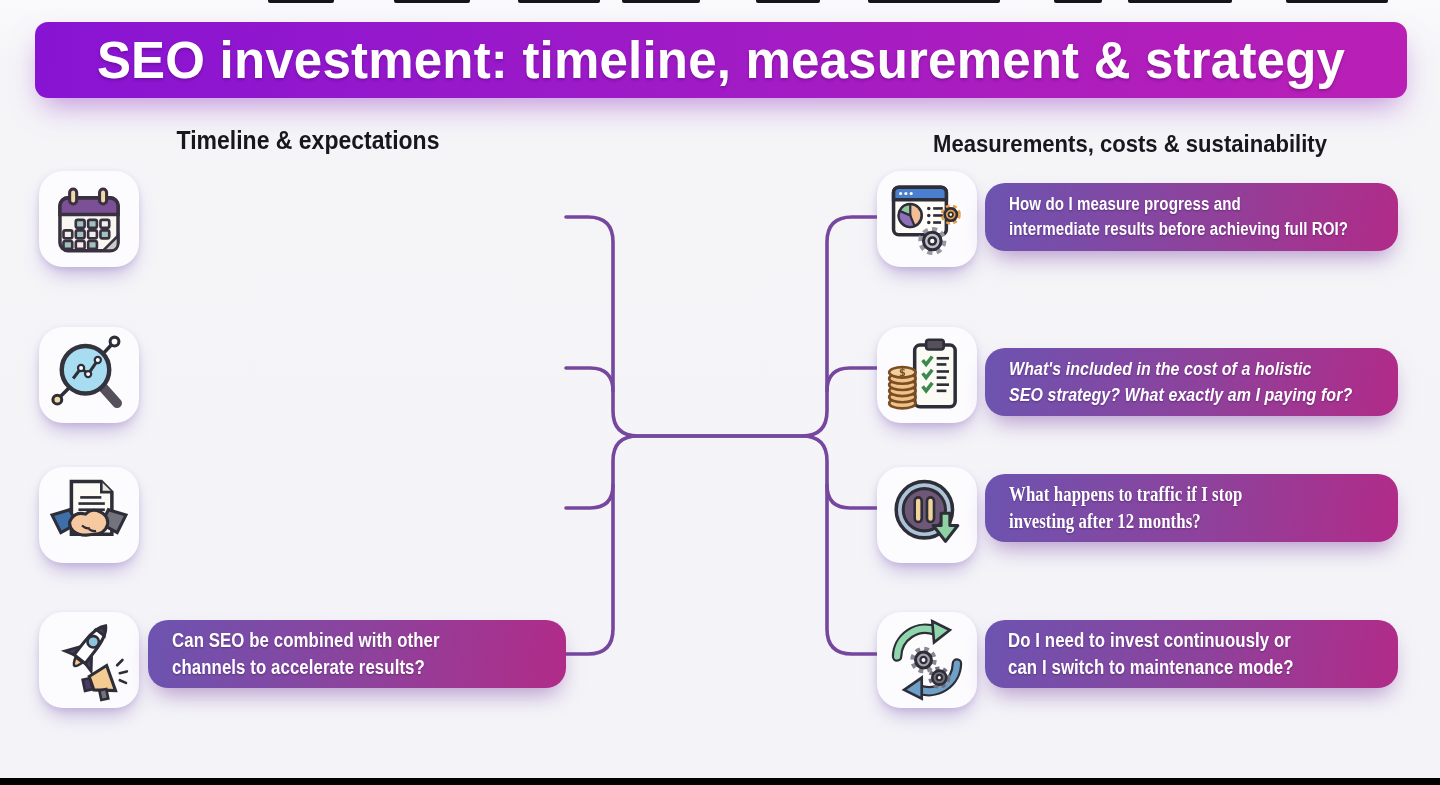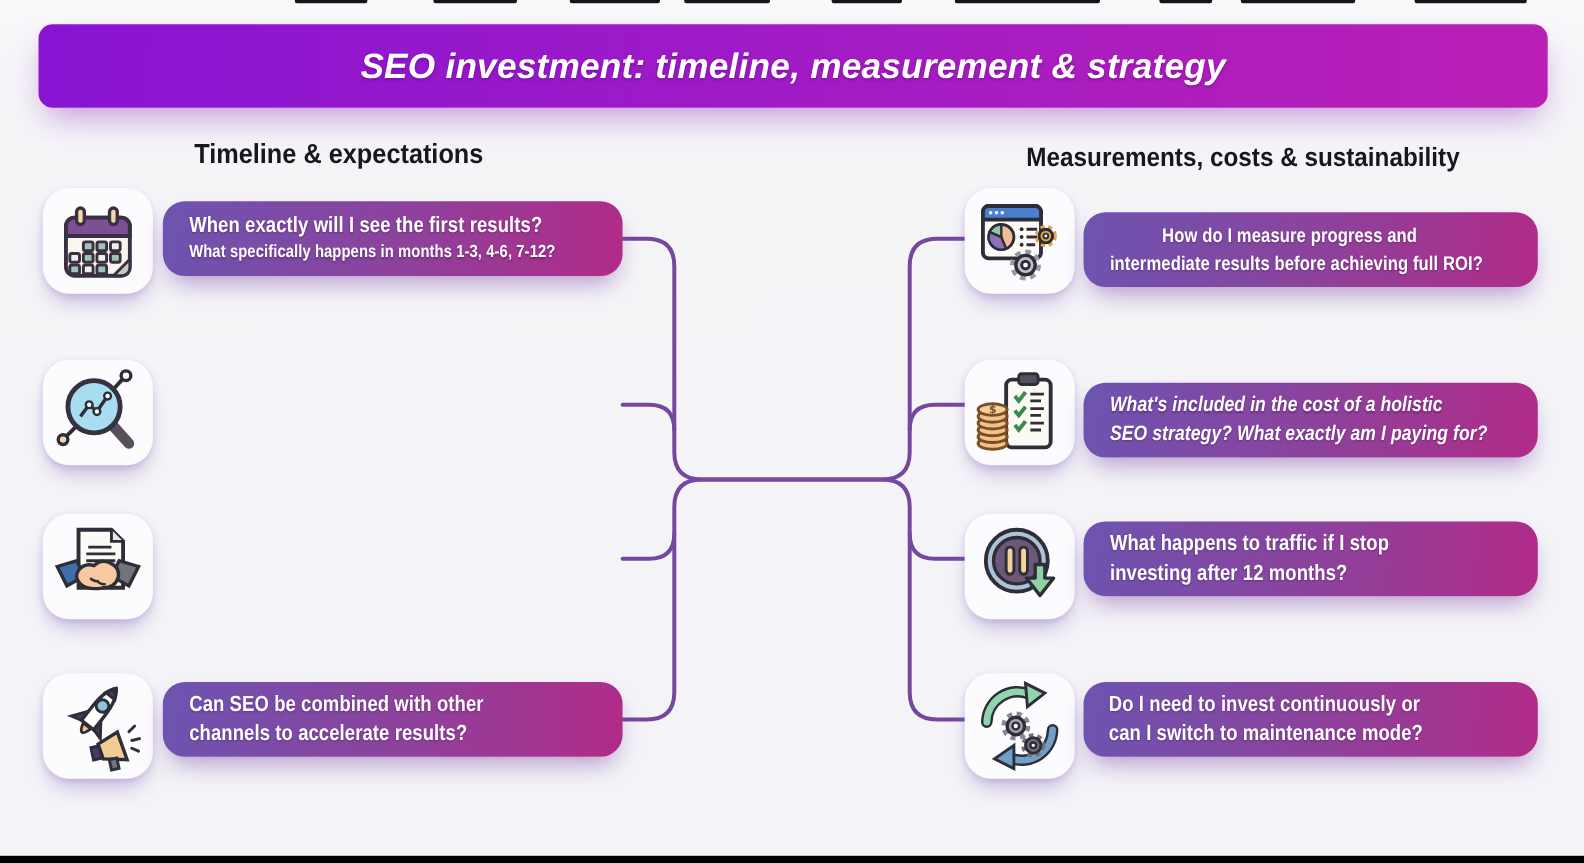--- a/index.html
+++ b/index.html
@@ -11,22 +11,22 @@
   
   .topmark{position:absolute;top:0;height:3px;background:#15151a;border-radius:0 0 2px 2px;}
   
   .banner{
     position:absolute;left:35px;top:22px;width:1372px;height:76px;border-radius:13px;
     background:linear-gradient(92deg,#8814d3 0%,#a31cc4 55%,#ba1fb5 100%);
     display:flex;align-items:center;justify-content:center;
     box-shadow:0 14px 30px -8px rgba(140,40,190,.5);
   }
   .banner h1{
-    margin:0;color:#fff;font-size:32px;font-weight:700;letter-spacing:.2px;
-    text-shadow:0 2px 3px rgba(70,0,90,.35);white-space:nowrap;font-style:italic;
+    margin:0;color:#fff;font-size:51px;font-weight:700;letter-spacing:.2px;
+    text-shadow:0 2px 3px rgba(70,0,90,.35);white-space:nowrap;
   }
   
   .colhead{
     position:absolute;color:#17171d;font-weight:700;text-align:center;
     transform:scaleX(.92);white-space:nowrap;
   }
   .colhead.left{left:98px;top:126px;width:420px;font-size:25px;}
   .colhead.right{left:890px;top:130px;width:480px;font-size:24px;}
   
   svg.connectors{position:absolute;left:0;top:0;}
@@ -107,24 +107,20 @@
         <rect x="35" y="63" width="10" height="9" rx="2" fill="#9fc3bc"></rect>
         <rect x="49" y="63" width="10" height="9" rx="2" fill="#efeee8"></rect>
         <rect x="63" y="63" width="10" height="9" rx="2" fill="#9fc3bc"></rect>
         <rect x="21" y="75" width="10" height="9" rx="2" fill="#9fc3bc"></rect>
         <rect x="35" y="75" width="10" height="9" rx="2" fill="#efeee8"></rect>
         <rect x="49" y="75" width="10" height="9" rx="2" fill="#9fc3bc"></rect>
       </g>
       <path d="M66,86 L83,69 V77 Q83,86 74,86 z" fill="#c9ccc4" stroke="#3a3140" stroke-width="3"></path>
     </svg>
   </div>
-  <div class="pill lw" style="top:183px;">
-    <span class="line">When exactly will I see the first results?</span>
-    <span class="line sz16">What specifically happens in months 1-3, 4-6, 7-12?</span>
-  </div>
 
   <div class="tile" style="left:39px;top:327px;">
     <svg viewBox="0 0 100 100">
       <line x1="64" y1="28" x2="76" y2="15" stroke="#2e2e38" stroke-width="4"></line>
       <circle cx="79" cy="12" r="5" fill="#ffffff" stroke="#2e2e38" stroke-width="3.5"></circle>
       <line x1="30" y1="62" x2="17" y2="75" stroke="#2e2e38" stroke-width="4"></line>
       <circle cx="14" cy="78" r="5" fill="#f2d9a8" stroke="#2e2e38" stroke-width="3.5"></circle>
       <line x1="65" y1="63" x2="82" y2="82" stroke="#55505c" stroke-width="11" stroke-linecap="round"></line>
       <circle cx="46" cy="44" r="27" fill="#a8dcf0" stroke="#33333d" stroke-width="5"></circle>
       <polyline points="32,54 41,42 49,49 60,33" fill="none" stroke="#2e2e38" stroke-width="3.5"></polyline>
@@ -194,21 +190,21 @@
           <line x1="57" y1="54" x2="66" y2="54"></line>
       </g>
       <circle cx="77" cy="45" r="9" fill="none" stroke="#e8a04c" stroke-width="5" stroke-dasharray="4 3.4"></circle>
       <circle cx="77" cy="45" r="7" fill="#e8a04c" stroke="#2e2e38" stroke-width="3"></circle>
       <circle cx="77" cy="45" r="2.5" fill="#fdfcf9" stroke="#2e2e38" stroke-width="2"></circle>
       <circle cx="56" cy="75" r="13" fill="none" stroke="#9a97a4" stroke-width="6" stroke-dasharray="5.5 4.6"></circle>
       <circle cx="56" cy="75" r="10" fill="#c4c1cc" stroke="#2e2e38" stroke-width="3.5"></circle>
       <circle cx="56" cy="75" r="4" fill="#fdfcf9" stroke="#2e2e38" stroke-width="3"></circle>
     </svg>
   </div>
-  <div class="pill rw" style="top:193px;text-align:center;">
+  <div class="pill rw" style="top:183px;">
     <span class="line sz18">How do I measure progress and</span>
     <span class="line sz18">intermediate results before achieving full ROI?</span>
   </div>
 
   <div class="tile" style="left:877px;top:327px;">
     <svg viewBox="0 0 100 100">
       <rect x="36" y="16" width="46" height="70" rx="6" fill="#fbfaf5" stroke="#2e2e38" stroke-width="4"></rect>
       <rect x="49" y="10" width="20" height="11" rx="3" fill="#55505c" stroke="#2e2e38" stroke-width="3"></rect>
       <g fill="none" stroke="#3a8a4e" stroke-width="4">
         <path d="M45,33 l4,5 7,-9"></path>
@@ -241,21 +237,21 @@
 
   <div class="tile" style="left:877px;top:467px;">
     <svg viewBox="0 0 100 100">
       <circle cx="47" cy="44" r="32" fill="#aec2d8" stroke="#2e2e38" stroke-width="4"></circle>
       <circle cx="47" cy="44" r="24" fill="#6e5878" stroke="#2e2e38" stroke-width="3.5"></circle>
       <rect x="36" y="30" width="8" height="28" rx="4" fill="#f2d49b" stroke="#2e2e38" stroke-width="3"></rect>
       <rect x="50" y="30" width="8" height="28" rx="4" fill="#f2d49b" stroke="#2e2e38" stroke-width="3"></rect>
       <path d="M66,48 h10 v14 h9 L71,80 57,62 h9 z" fill="#8fd0a4" stroke="#2e2e38" stroke-width="3.5" stroke-linejoin="round"></path>
     </svg>
   </div>
-  <div class="pill rw" style="top:474px;">
+  <div class="pill rw" style="top:474px;font-family:Liberation Serif, serif;">
     <span class="line">What happens to traffic if I stop</span>
     <span class="line">investing after 12 months?</span>
   </div>
 
   <div class="tile" style="left:877px;top:612px;">
     <svg viewBox="0 0 100 100">
       <path d="M16,46 A32,32 0 0 1 60,17" stroke="#2e2e38" stroke-width="12" fill="none" stroke-linecap="round"></path>
       <path d="M16,46 A32,32 0 0 1 60,17" stroke="#8fd6ac" stroke-width="7" fill="none" stroke-linecap="round"></path>
       <polygon points="56,6 76,16 58,30" fill="#8fd6ac" stroke="#2e2e38" stroke-width="3"></polygon>
       <path d="M84,54 A32,32 0 0 1 40,83" stroke="#2e2e38" stroke-width="12" fill="none" stroke-linecap="round"></path>

